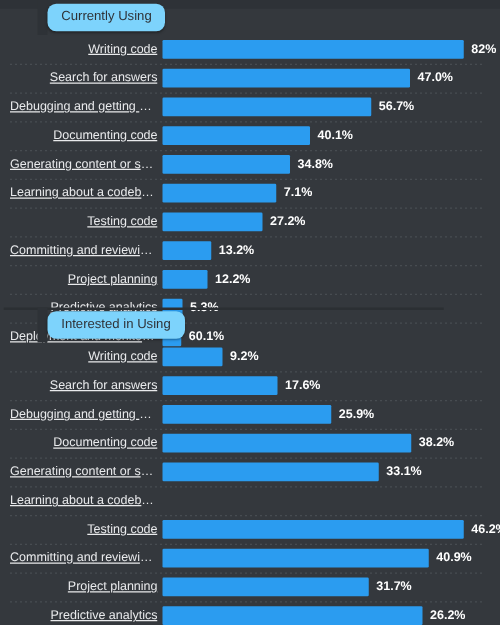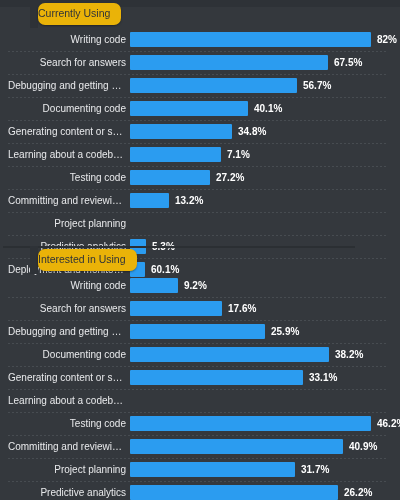--- a/index.html
+++ b/index.html
@@ -40,24 +40,24 @@
     background: #2b2f33;
   }
   .badge-row {
     position: relative;
     height: 28px;
   }
   .badge {
     position: absolute;
     left: 38px;
     top: 3px;
-    background: #eab308;
+    background: #7dd3fc;
     color: #2f3338;
     font-size: 10.5px;
-    padding: 5px 11px 6px 0;
+    padding: 5px 11px 6px 11px;
     border-radius: 7px;
     line-height: 1;
     white-space: nowrap;
     box-shadow: 0 1px 2px rgba(0,0,0,0.35);
   }
   .badge-shade {
     position: absolute;
     left: 30px;
     top: 0;
     width: 8px;
@@ -90,20 +90,21 @@
     position: absolute;
     left: 8px;
     width: 118px;
     text-align: right;
     color: #e9eaec;
     font-size: 10px;
     white-space: nowrap;
     overflow: hidden;
     text-overflow: ellipsis;
     line-height: 23px;
+    text-decoration: underline;
   }
   .bar-wrap {
     position: absolute;
     left: 130px;
     top: 4px;
     height: 15px;
     display: flex;
     align-items: flex-end;
   }
   .bar {
@@ -137,21 +138,21 @@
           <div class="cat-label">Writing code</div>
           <div class="bar-wrap">
             <div class="bar" style="width: 241px; background: rgb(43, 156, 240);"></div>
             <div class="bar-value">82%</div>
           </div>
         </div>
         <div class="row">
           <div class="cat-label">Search for answers</div>
           <div class="bar-wrap">
             <div class="bar" style="width: 198px; background: rgb(43, 156, 240);"></div>
-            <div class="bar-value">67.5%</div>
+            <div class="bar-value">47.0%</div>
           </div>
         </div>
         <div class="row">
           <div class="cat-label">Debugging and getting help</div>
           <div class="bar-wrap">
             <div class="bar" style="width: 167px; background: rgb(43, 156, 240);"></div>
             <div class="bar-value">56.7%</div>
           </div>
         </div>
         <div class="row">
@@ -184,20 +185,24 @@
         </div>
         <div class="row">
           <div class="cat-label">Committing and reviewing code</div>
           <div class="bar-wrap">
             <div class="bar" style="width: 39px; background: rgb(43, 156, 240);"></div>
             <div class="bar-value">13.2%</div>
           </div>
         </div>
         <div class="row">
           <div class="cat-label">Project planning</div>
+          <div class="bar-wrap">
+            <div class="bar" style="width: 36px; background: rgb(43, 156, 240);"></div>
+            <div class="bar-value">12.2%</div>
+          </div>
         </div>
         <div class="row">
           <div class="cat-label">Predictive analytics</div>
           <div class="bar-wrap">
             <div class="bar" style="width: 16px; background: rgb(43, 156, 240);"></div>
             <div class="bar-value">5.3%</div>
           </div>
         </div>
         <div class="row">
           <div class="cat-label">Deployment and monitoring</div>

